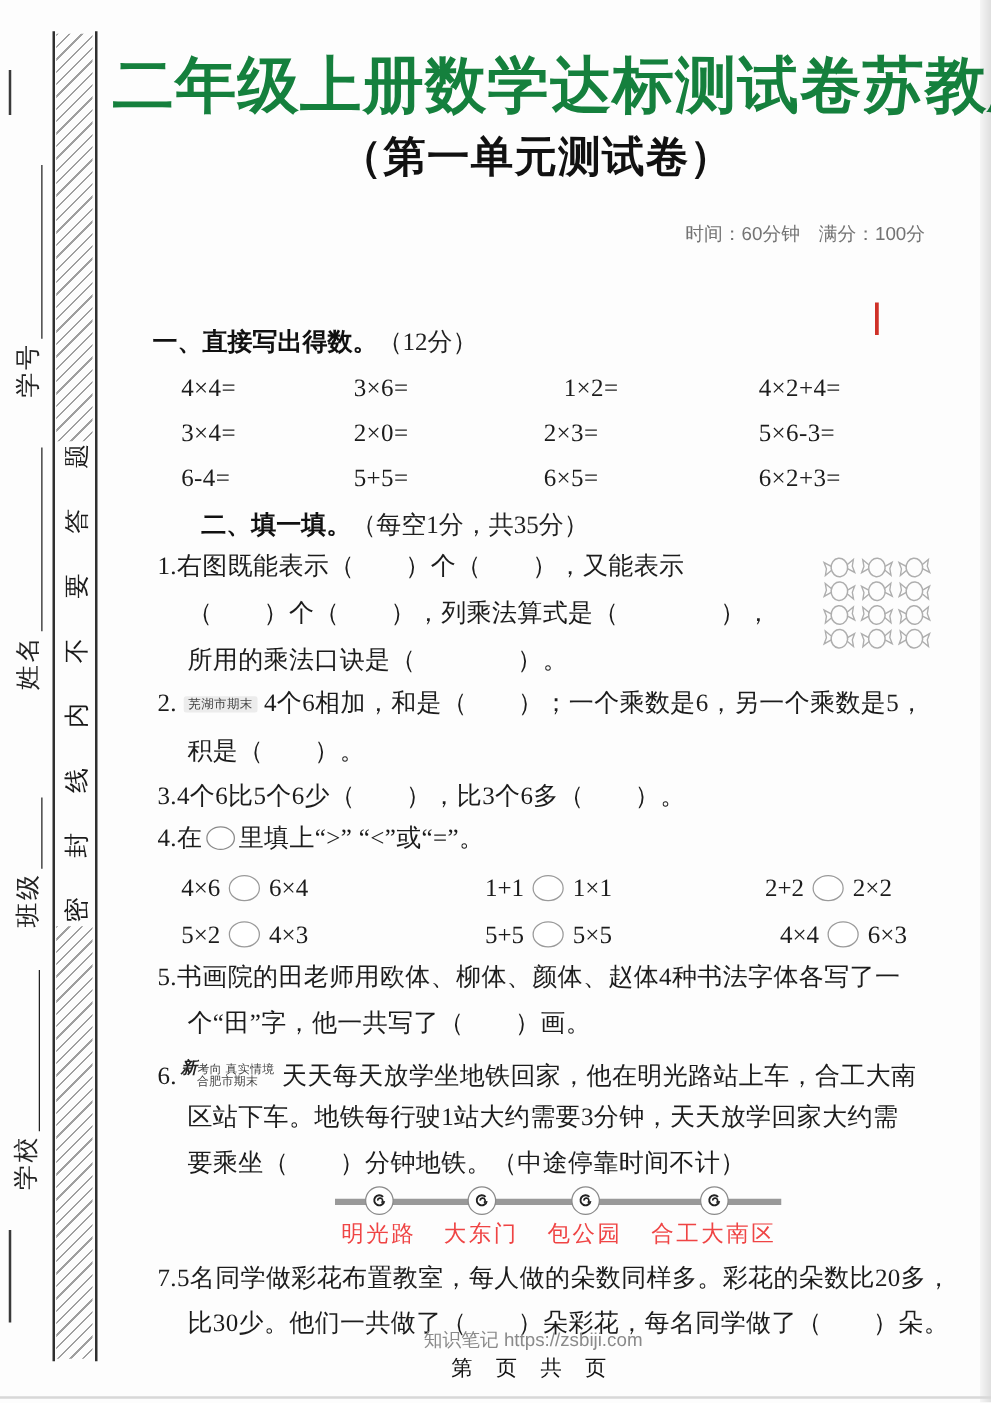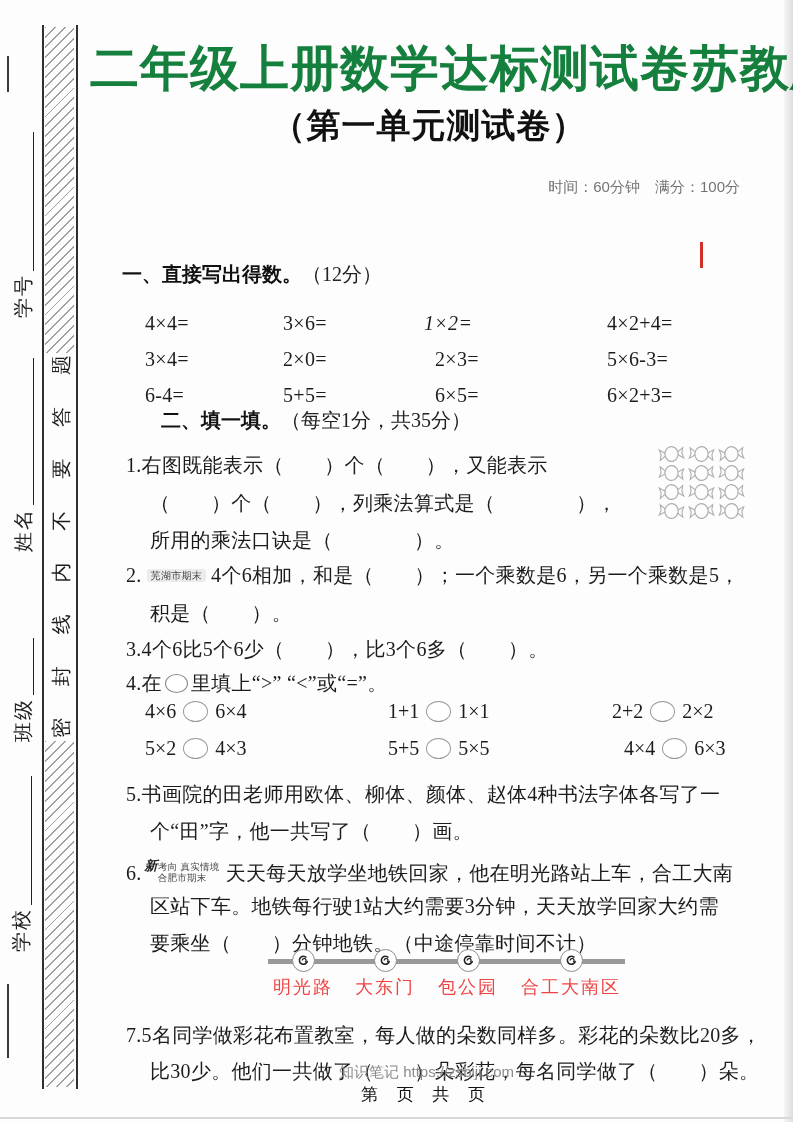--- a/index.html
+++ b/index.html
@@ -1,19 +1,19 @@
 <!DOCTYPE html>
 <html><head>
 <meta charset="utf-8">
 <style>
   html,body{margin:0;padding:0;}
   body{width:793px;height:1122px;position:relative;background:#fdfdfd;overflow:hidden;
        font-family:"Liberation Serif",serif;color:#1c1c1c;}
   .line{position:absolute;white-space:nowrap;font-family:"Liberation Serif",serif;
-        font-size:20px;color:#1c1c1c;letter-spacing:.3px;line-height:1;margin-top:12px;}
+        font-size:20px;color:#1c1c1c;letter-spacing:.3px;line-height:1;}
   
   .seal-line{position:absolute;width:2px;background:#2f2f2f;}
   .hatch{position:absolute;left:45px;width:29px;
          background:repeating-linear-gradient(135deg,#9f9f9f 0 1.3px,transparent 1.3px 7px);}
   .seal-band-text{position:absolute;left:48px;top:738px;width:383px;height:26px;
         transform:rotate(-90deg);transform-origin:0 0;display:flex;
         justify-content:space-between;align-items:center;
         font-family:"Liberation Sans",sans-serif;font-size:20px;color:#1a1a1a;}
   .seal-field{position:absolute;height:24px;transform:rotate(-90deg);transform-origin:0 0;
         display:flex;align-items:flex-end;font-size:20px;color:#222;white-space:nowrap;}
@@ -131,21 +131,21 @@
   <tbody>
 </tbody>
   </table>
 
 <div class="sec-head" style="left:122px;top:264px;position:absolute;">
   <span class="t">一、直接写出得数。</span><span class="p">（12分）</span>
 </div>
 
 <div class="line" style="left:145px;top:301px;">4×4=</div>
 <div class="line" style="left:283px;top:301px;">3×6=</div>
-<div class="line" style="left:424px;top:301px;font-style:italic;">1×2=</div>
+<div class="line" style="left:451px;top:301px;">1×2=</div>
 <div class="line" style="left:607px;top:301px;">4×2+4=</div>
 <div class="line" style="left:145px;top:337px;">3×4=</div>
 <div class="line" style="left:283px;top:337px;">2×0=</div>
 <div class="line" style="left:435px;top:337px;">2×3=</div>
 <div class="line" style="left:607px;top:337px;">5×6-3=</div>
 <div class="line" style="left:145px;top:373px;">6-4=</div>
 <div class="line" style="left:283px;top:373px;">5+5=</div>
 <div class="line" style="left:435px;top:373px;">6×5=</div>
 <div class="line" style="left:607px;top:373px;">6×2+3=</div>
 

